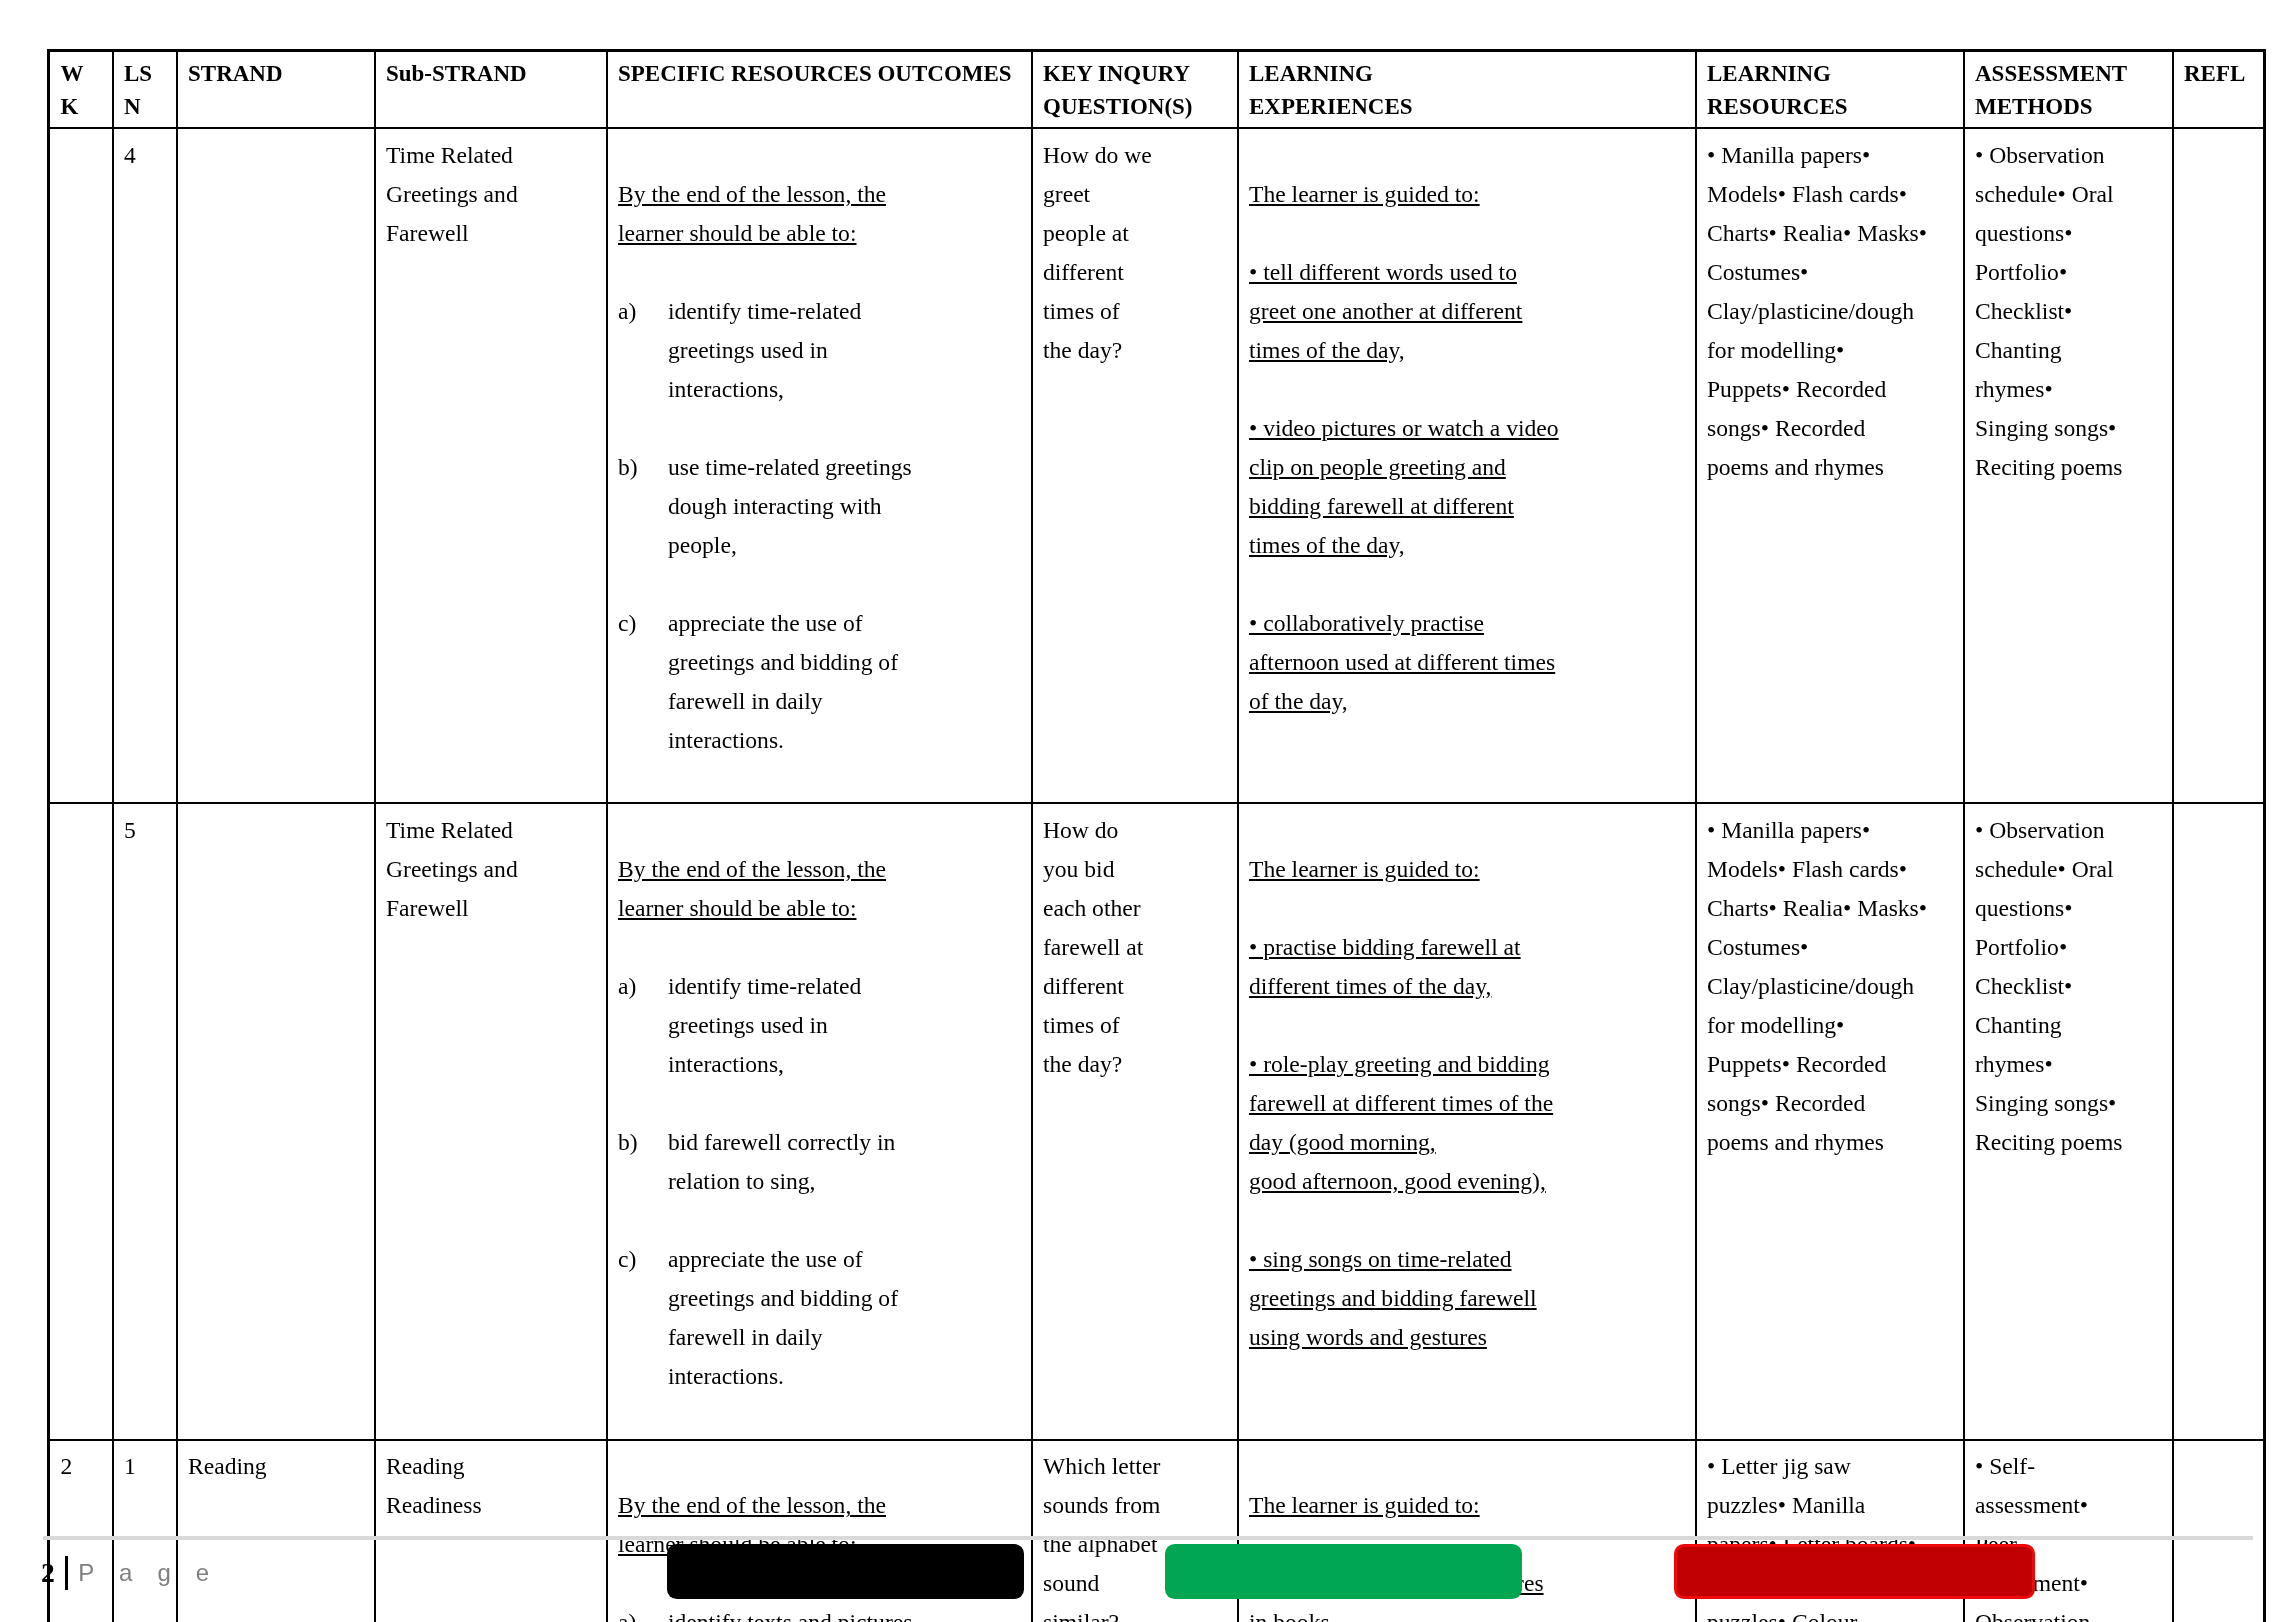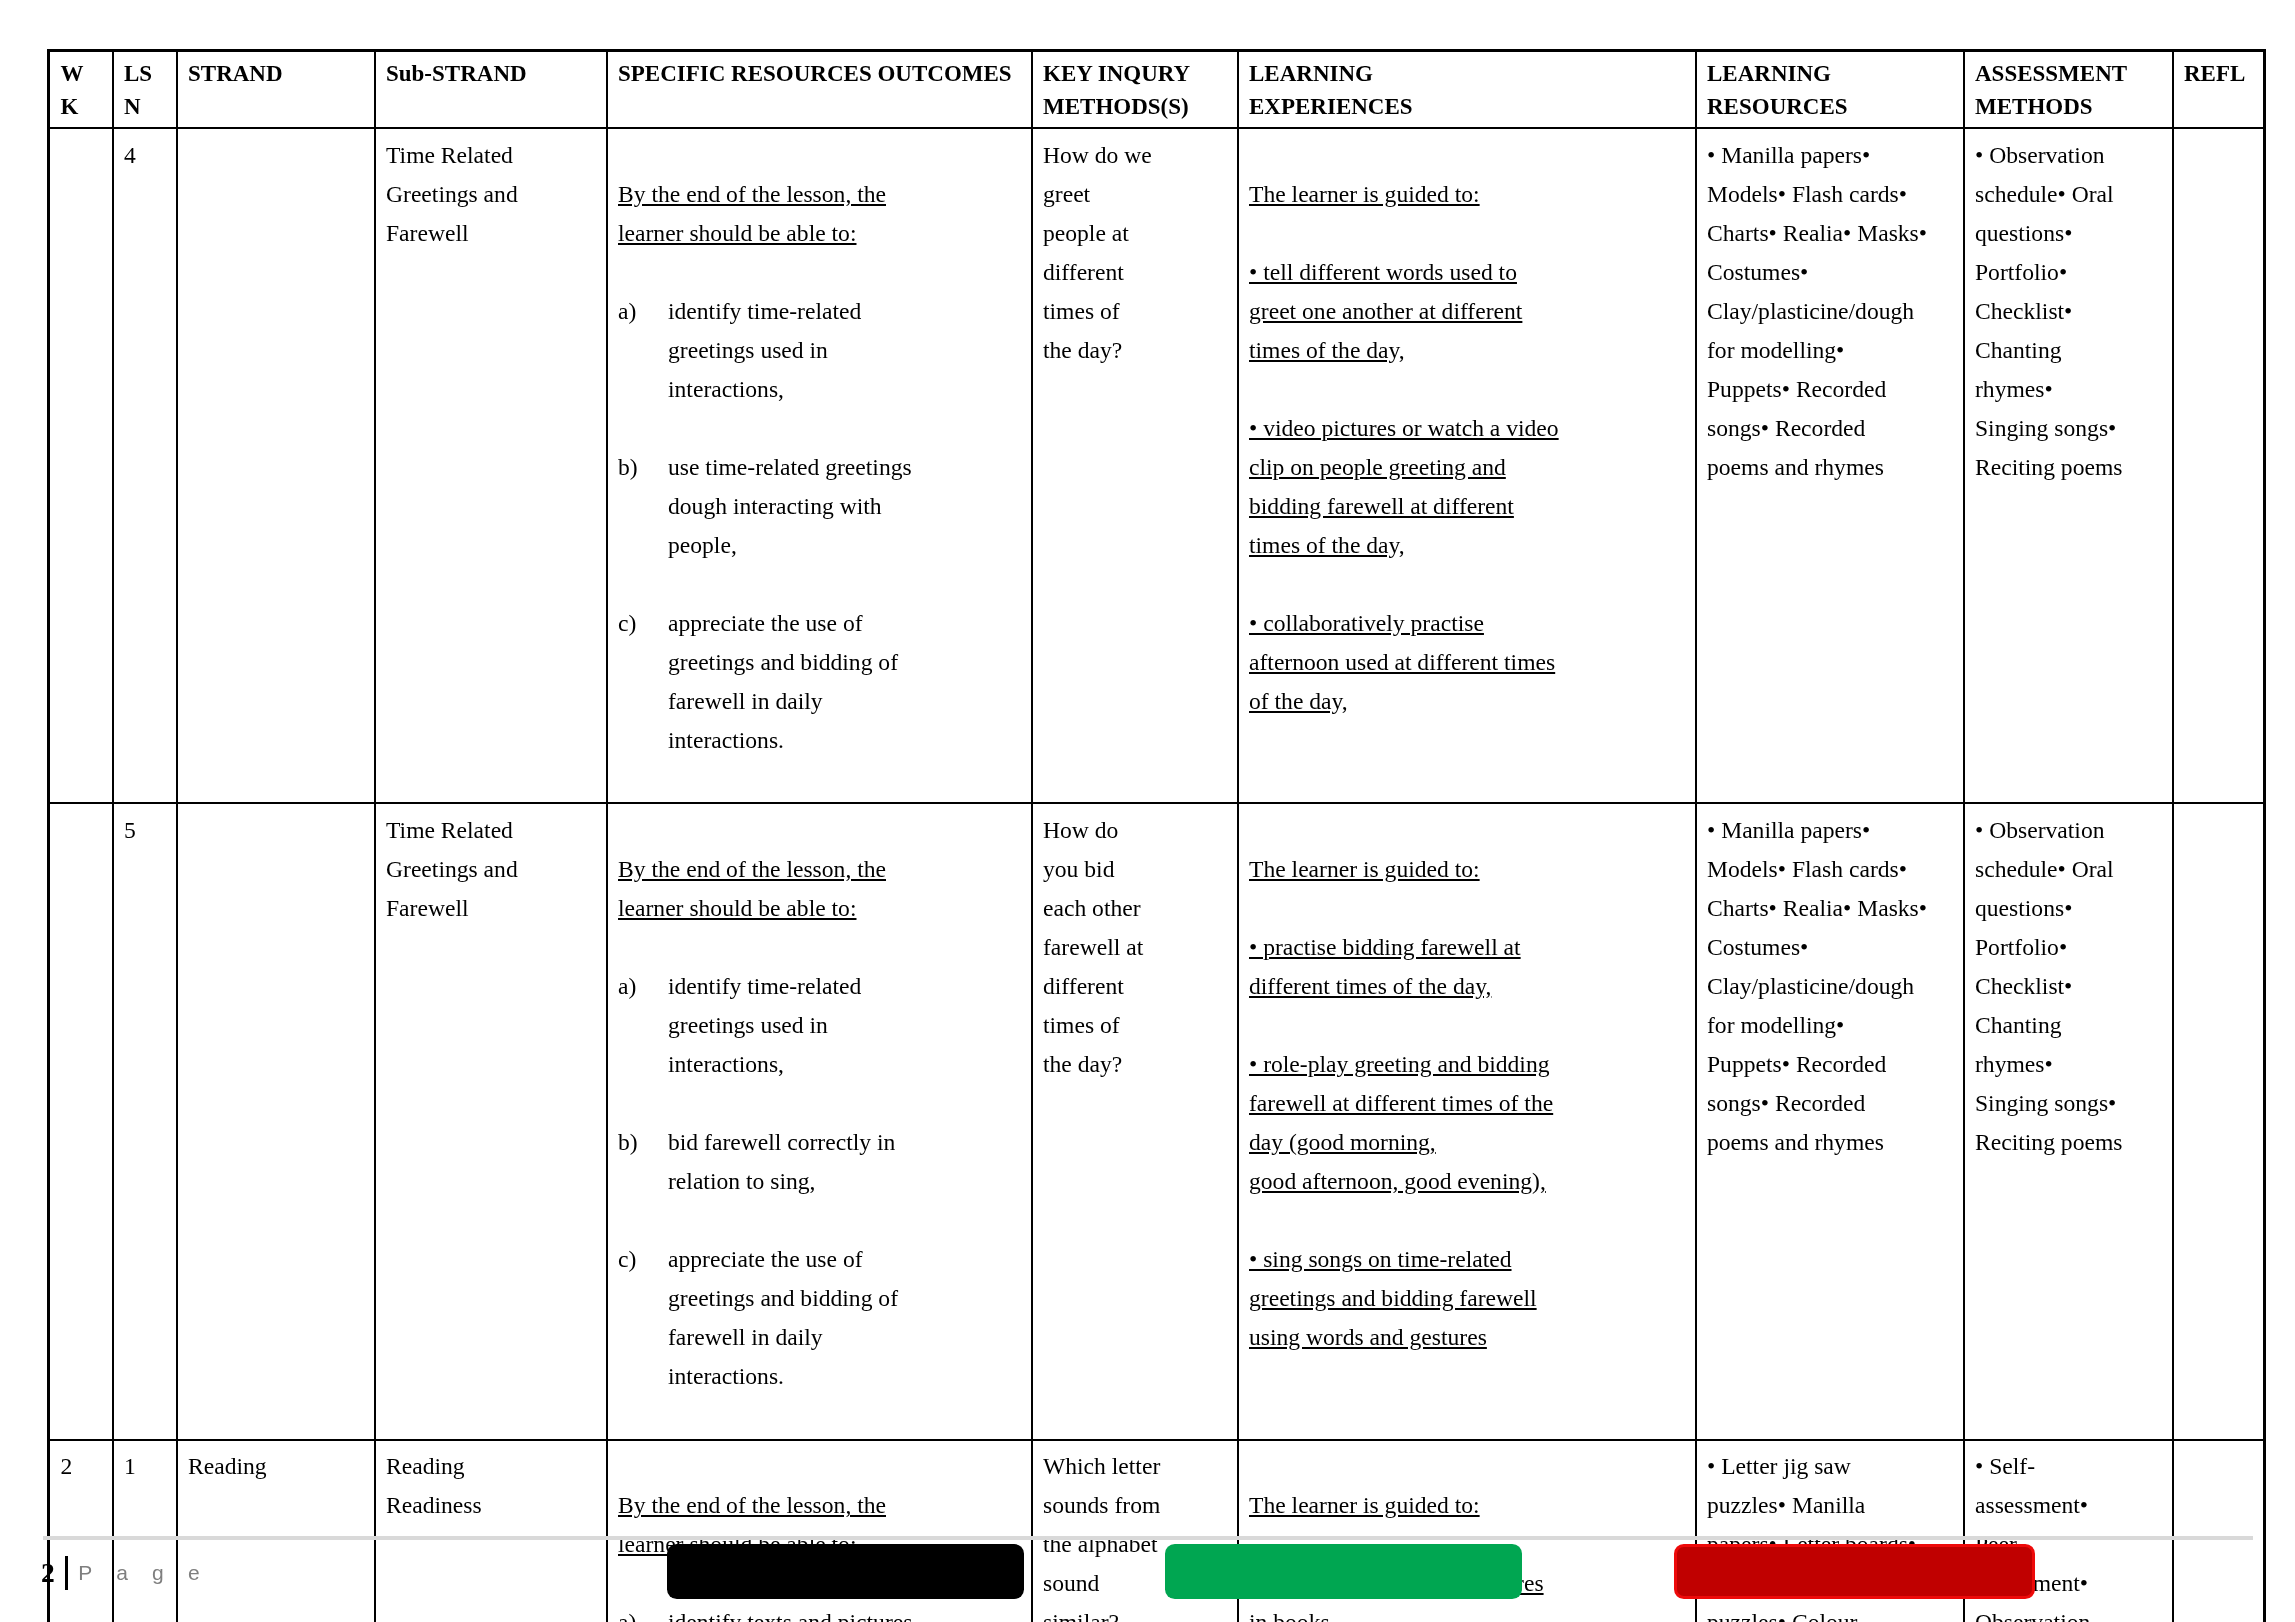--- a/index.html
+++ b/index.html
@@ -71,21 +71,21 @@
     color:#000;
   }
   .page-sep{
     width:2.6px;
     height:34px;
     background:#000;
   }
   .page-word{
     font-family:"Liberation Sans","DejaVu Sans",sans-serif;
     color:#7f7f7f;
-    font-size:21px;
+    font-size:24px;
     letter-spacing:9.2px;
   }
   .bar{
     position:absolute;
     top:1544px;
     height:55px;
     border-radius:9.8px;
     box-sizing:border-box;
   }
   .bar-black{left:667px;width:357px;background:#000000;}
@@ -114,21 +114,21 @@
     <tbody>
         <tr class="rh">
       <th>W
 K</th>
       <th>LS
 N</th>
       <th>STRAND</th>
       <th>Sub-STRAND</th>
       <th>SPECIFIC RESOURCES OUTCOMES</th>
       <th>KEY INQURY
-METHODS(S)</th>
+QUESTION(S)</th>
       <th>LEARNING
 EXPERIENCES</th>
       <th>LEARNING
 RESOURCES</th>
       <th>ASSESSMENT
 METHODS</th>
       <th>REFL</th>
     </tr>
 
     <tr class="r1">

